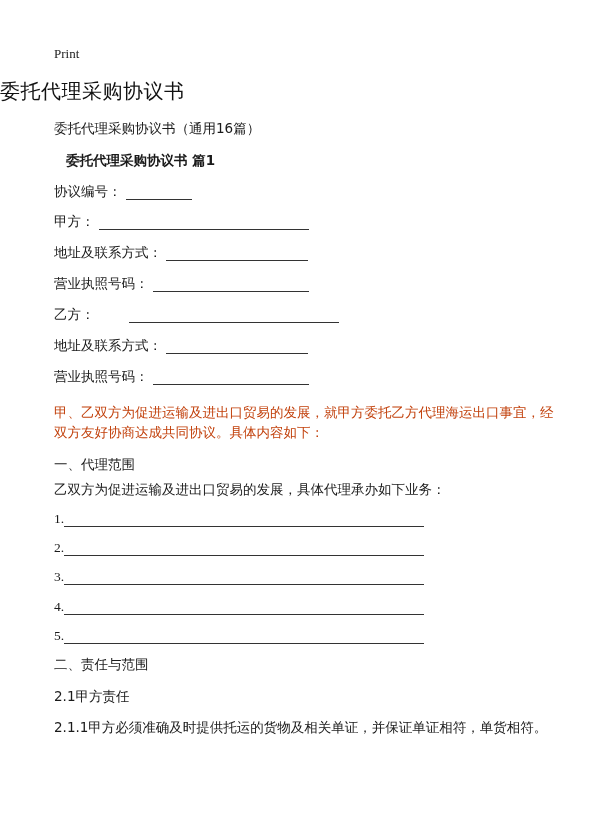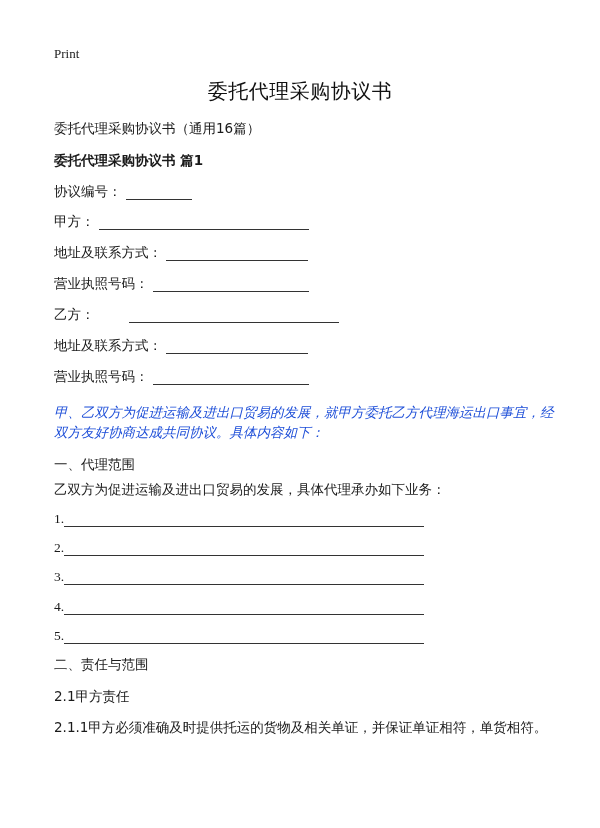--- a/index.html
+++ b/index.html
@@ -21,53 +21,52 @@
       top: 46px;
       font-family: "Liberation Serif", "DejaVu Serif", serif;
       font-size: 13px;
       color: #222;
     }
     .doc-title {
       position: absolute;
       left: 0;
       width: 600px;
       top: 78px;
-      text-align: center;
+      text-align: left;
       font-size: 20px;
       letter-spacing: 0.5px;
       color: #111;
     }
     .line {
       position: absolute;
       left: 54px;
       font-size: 13.5px;
       white-space: nowrap;
       color: #1a1a1a;
     }
     .subtitle { top: 120px; text-align: right; }
-    .section-title { top: 152px; font-weight: bold; }
+    .section-title { top: 152px; font-weight: bold; margin-left: 12px; }
     .field {
       display: flex;
       align-items: center;
     }
     .field .blank {
       display: inline-block;
       border-bottom: 1px solid #333;
       height: 14px;
       margin-left: 4px;
     }
     .para {
       position: absolute;
       left: 54px;
       width: 500px;
       top: 402px;
       font-size: 13.5px;
       line-height: 20px;
-      color: #1d4ed8;
-      font-style: italic;
+      color: #c2410c;
     }
     .numbered {
       display: flex;
       align-items: flex-end;
       font-family: "Liberation Serif", "DejaVu Serif", serif;
       font-size: 13.5px;
     }
     .numbered .blank {
       display: inline-block;
       border-bottom: 1px solid #333;

